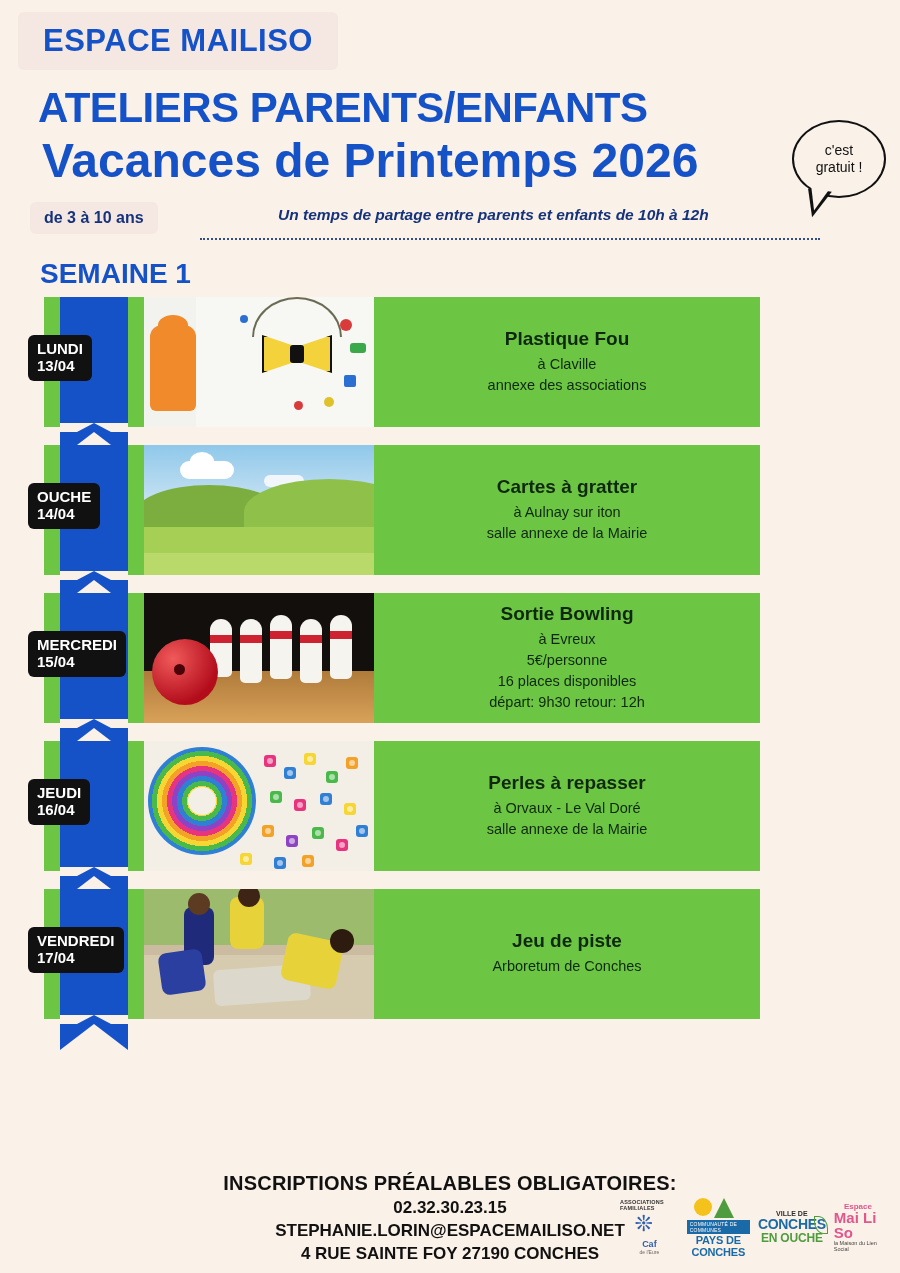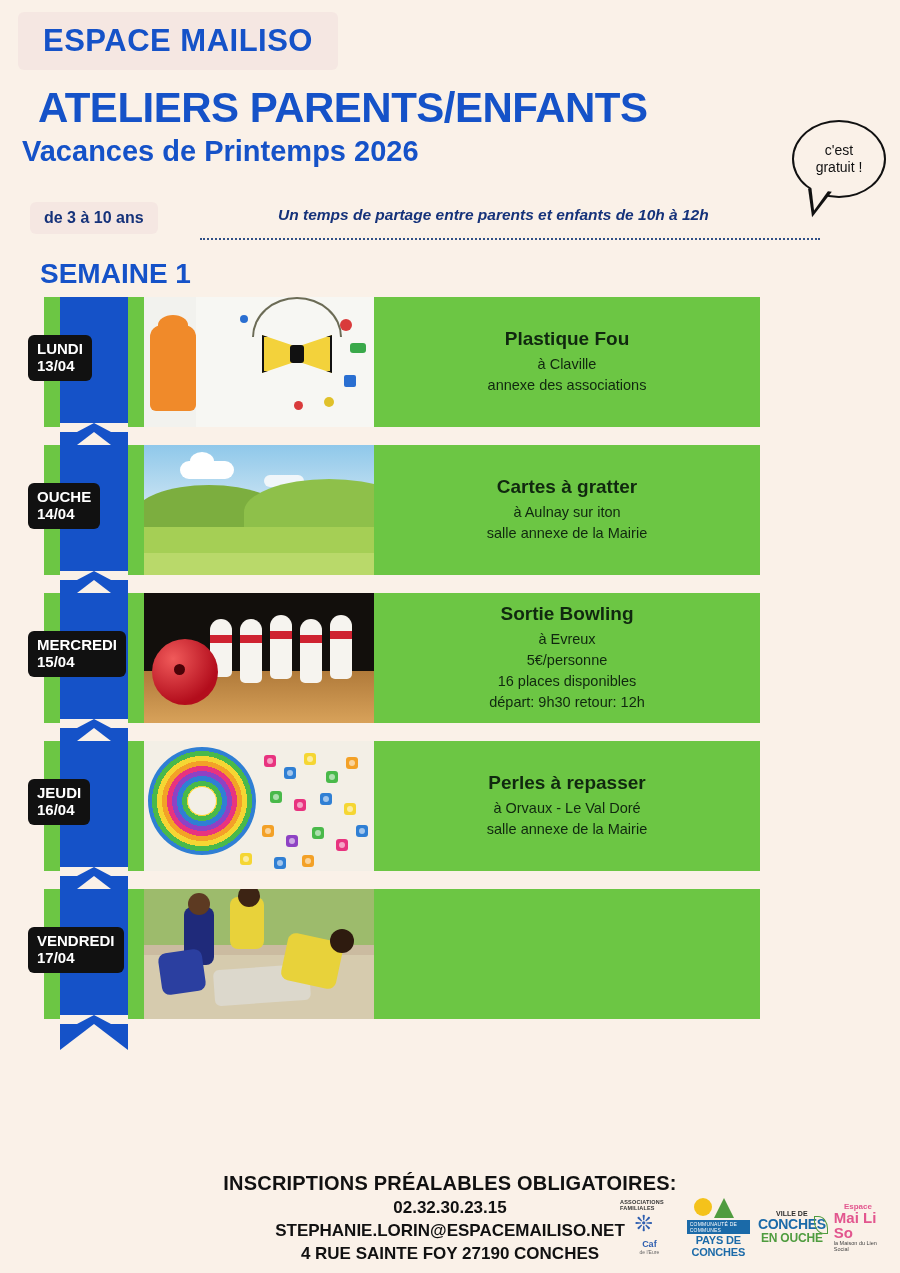--- a/index.html
+++ b/index.html
@@ -33,22 +33,22 @@
     position: absolute;
     left: 38px; top: 86px;
     font-size: 42px;
     font-weight: bold;
     color: #1552c8;
     letter-spacing: -0.5px;
     line-height: 1.05;
   }
   .title-sub {
     position: absolute;
-    left: 22px; top: 136px;
-    font-size: 29px;
+    left: 42px; top: 136px;
+    font-size: 48px;
     font-weight: bold;
     color: #1552c8;
     line-height: 1.05;
   }
 
   .age-badge {
     position: absolute;
     left: 30px; top: 202px;
     background: #f5e7e2;
     border-radius: 6px;
@@ -503,20 +503,24 @@
         <div class="kid k4"></div>
       </div>
     </div>
     <div class="ribbon">
       <div class="ribbon-chevron"></div>
     </div>
     <div class="day-tag">
       <div>VENDREDI</div>
       <div class="dd">17/04</div>
     </div>
+    <div class="row-text">
+      <div class="row-title">Jeu de piste</div>
+      <div class="row-line">Arboretum de Conches</div>
+    </div>
   </div>
 
 </div>
 
 <div class="footer">
   <div class="footer-l1">INSCRIPTIONS  PRÉALABLES OBLIGATOIRES:</div>
   <div class="footer-l2">02.32.30.23.15</div>
   <div class="footer-l3">STEPHANIE.LORIN@ESPACEMAILISO.NET</div>
   <div class="footer-l4">4 RUE SAINTE FOY 27190 CONCHES</div>
 </div>

